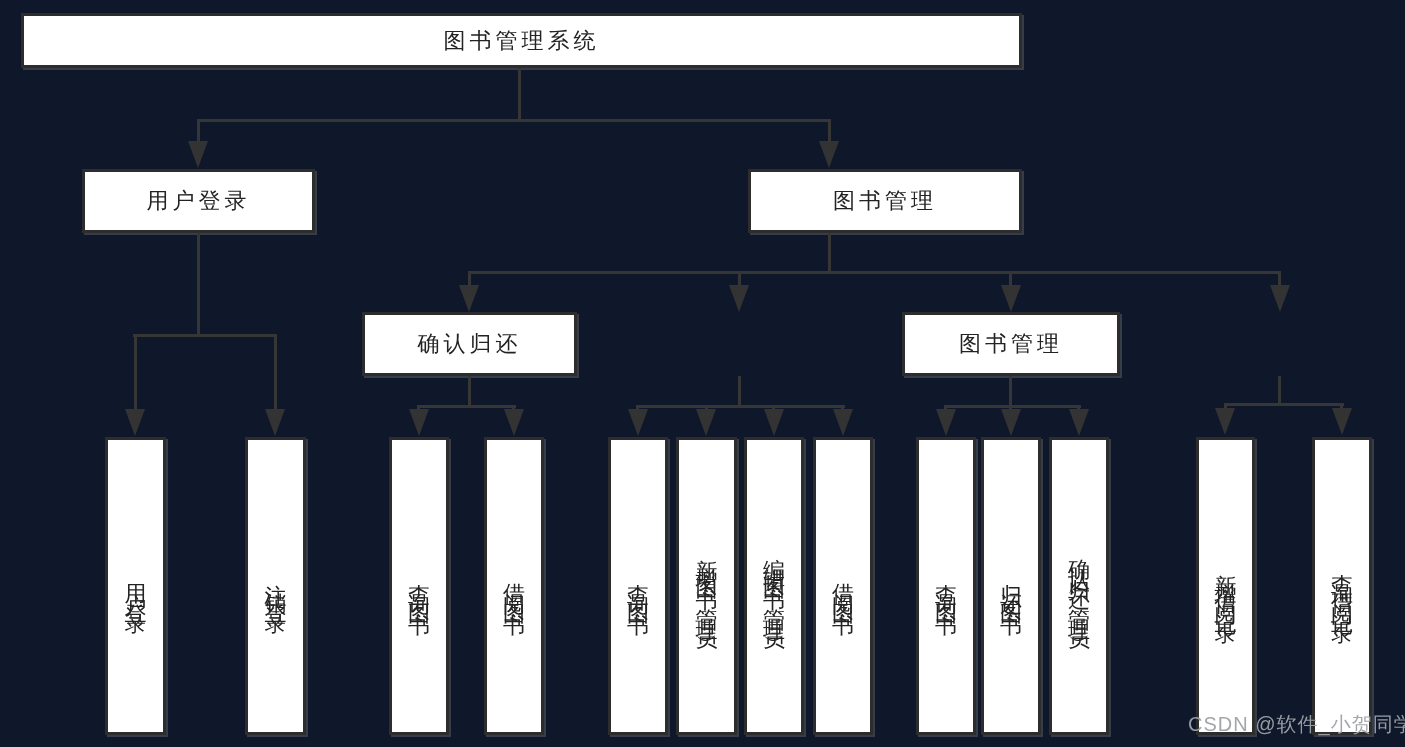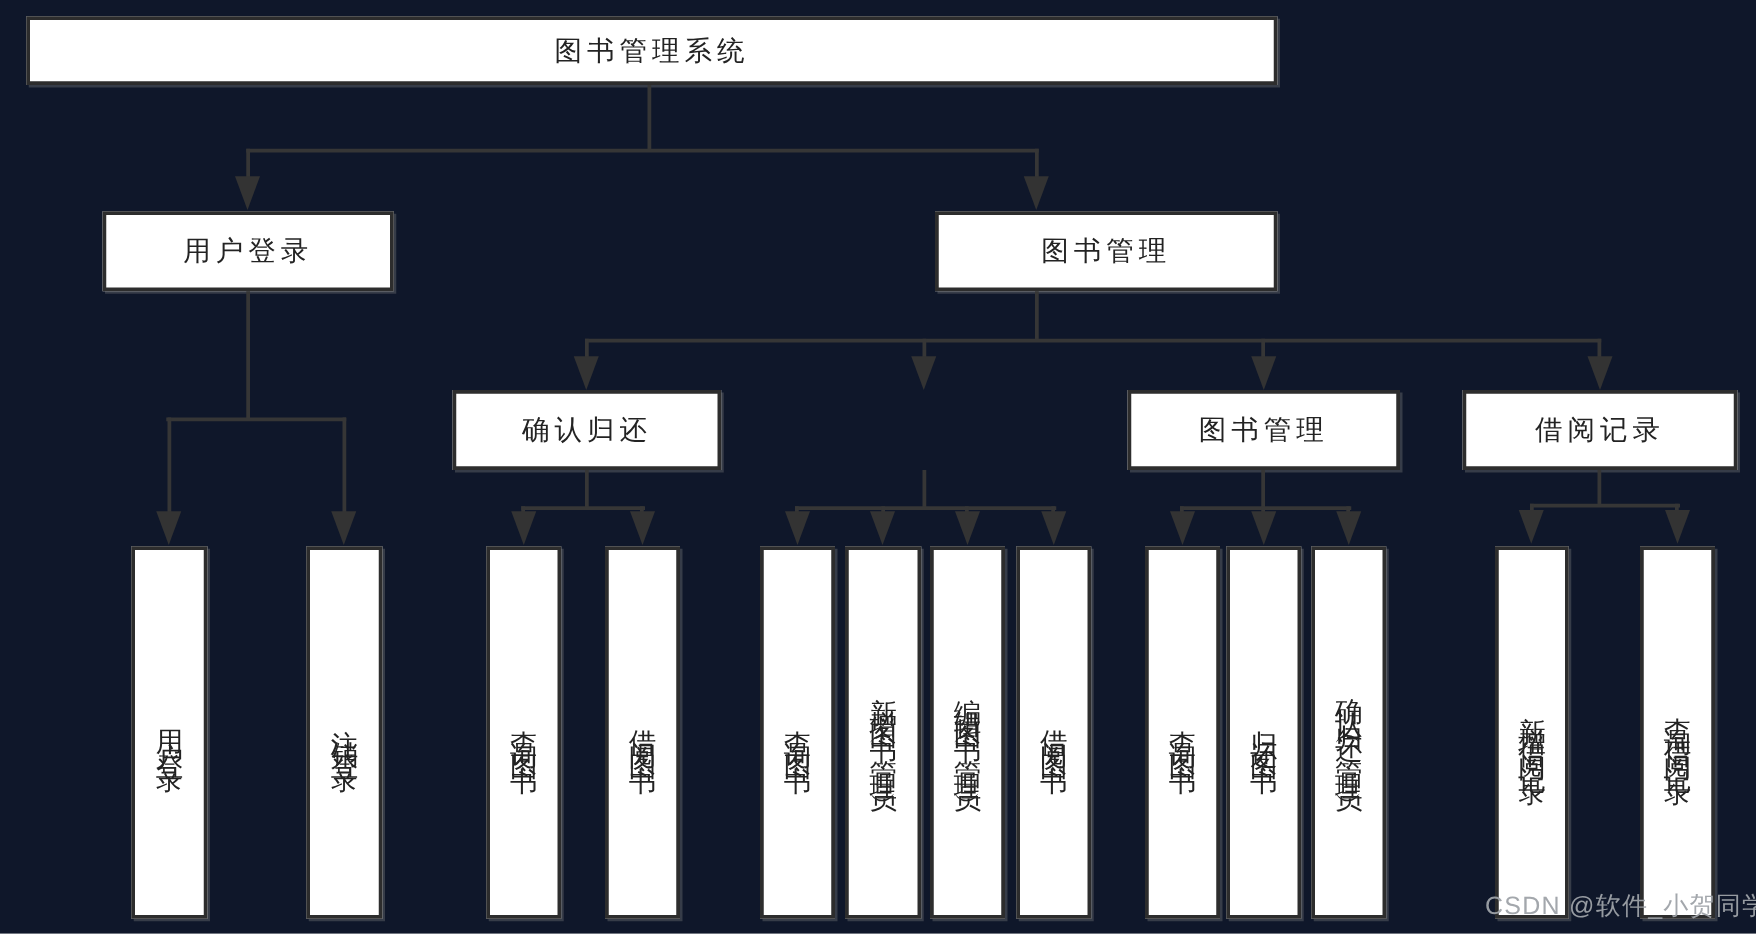--- a/index.html
+++ b/index.html
@@ -52,21 +52,20 @@
 
 <div id="canvas">
 
   <div class="hbox" style="left:21px;top:13px;width:1001px;height:55px;">图书管理系统</div>
 
   <div class="hbox" style="left:82px;top:169px;width:233px;height:64px;">用户登录</div>
   <div class="hbox" style="left:712px;top:169px;width:274px;height:64px;margin-left:36px;">图书管理</div>
 
   <div class="hbox" style="left:362px;top:312px;width:215px;height:64px;">确认归还</div>
   <div class="hbox" style="left:902px;top:312px;width:218px;height:64px;">图书管理</div>
-  <div class="hbox" style="left:1170px;top:312px;width:220px;height:64px;">借阅记录</div>
 
   <div class="vbox" style="left:105px;width:61px;">用户登录</div>
   <div class="vbox" style="left:245px;width:61px;">注销登录</div>
 
   <div class="vbox" style="left:389px;width:60px;">查询图书</div>
   <div class="vbox" style="left:484px;width:60px;">借阅图书</div>
 
   <div class="vbox" style="left:608px;width:60px;">查询图书</div>
   <div class="vbox" style="left:676px;width:61px;">新增图书（管理员）</div>
   <div class="vbox" style="left:744px;width:60px;">编辑图书（管理员）</div>

